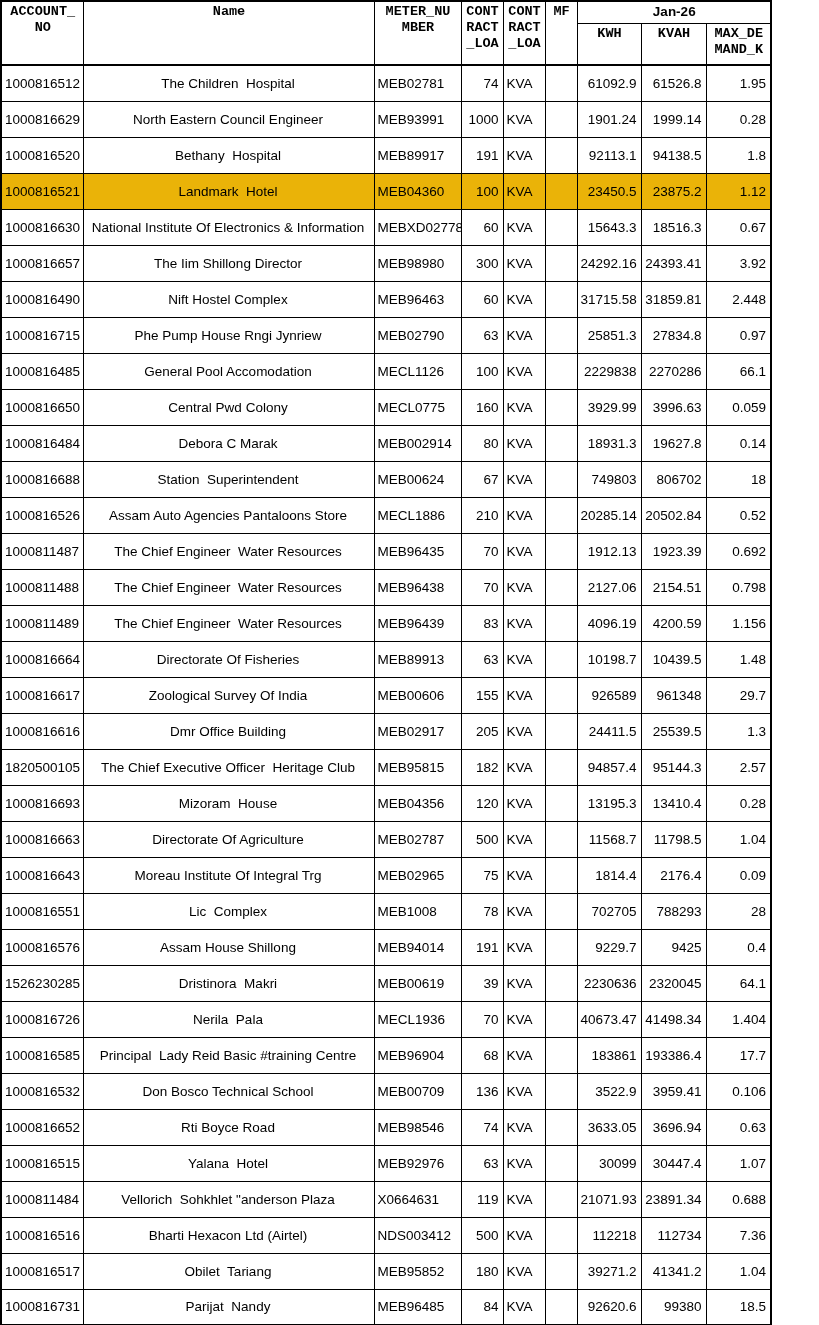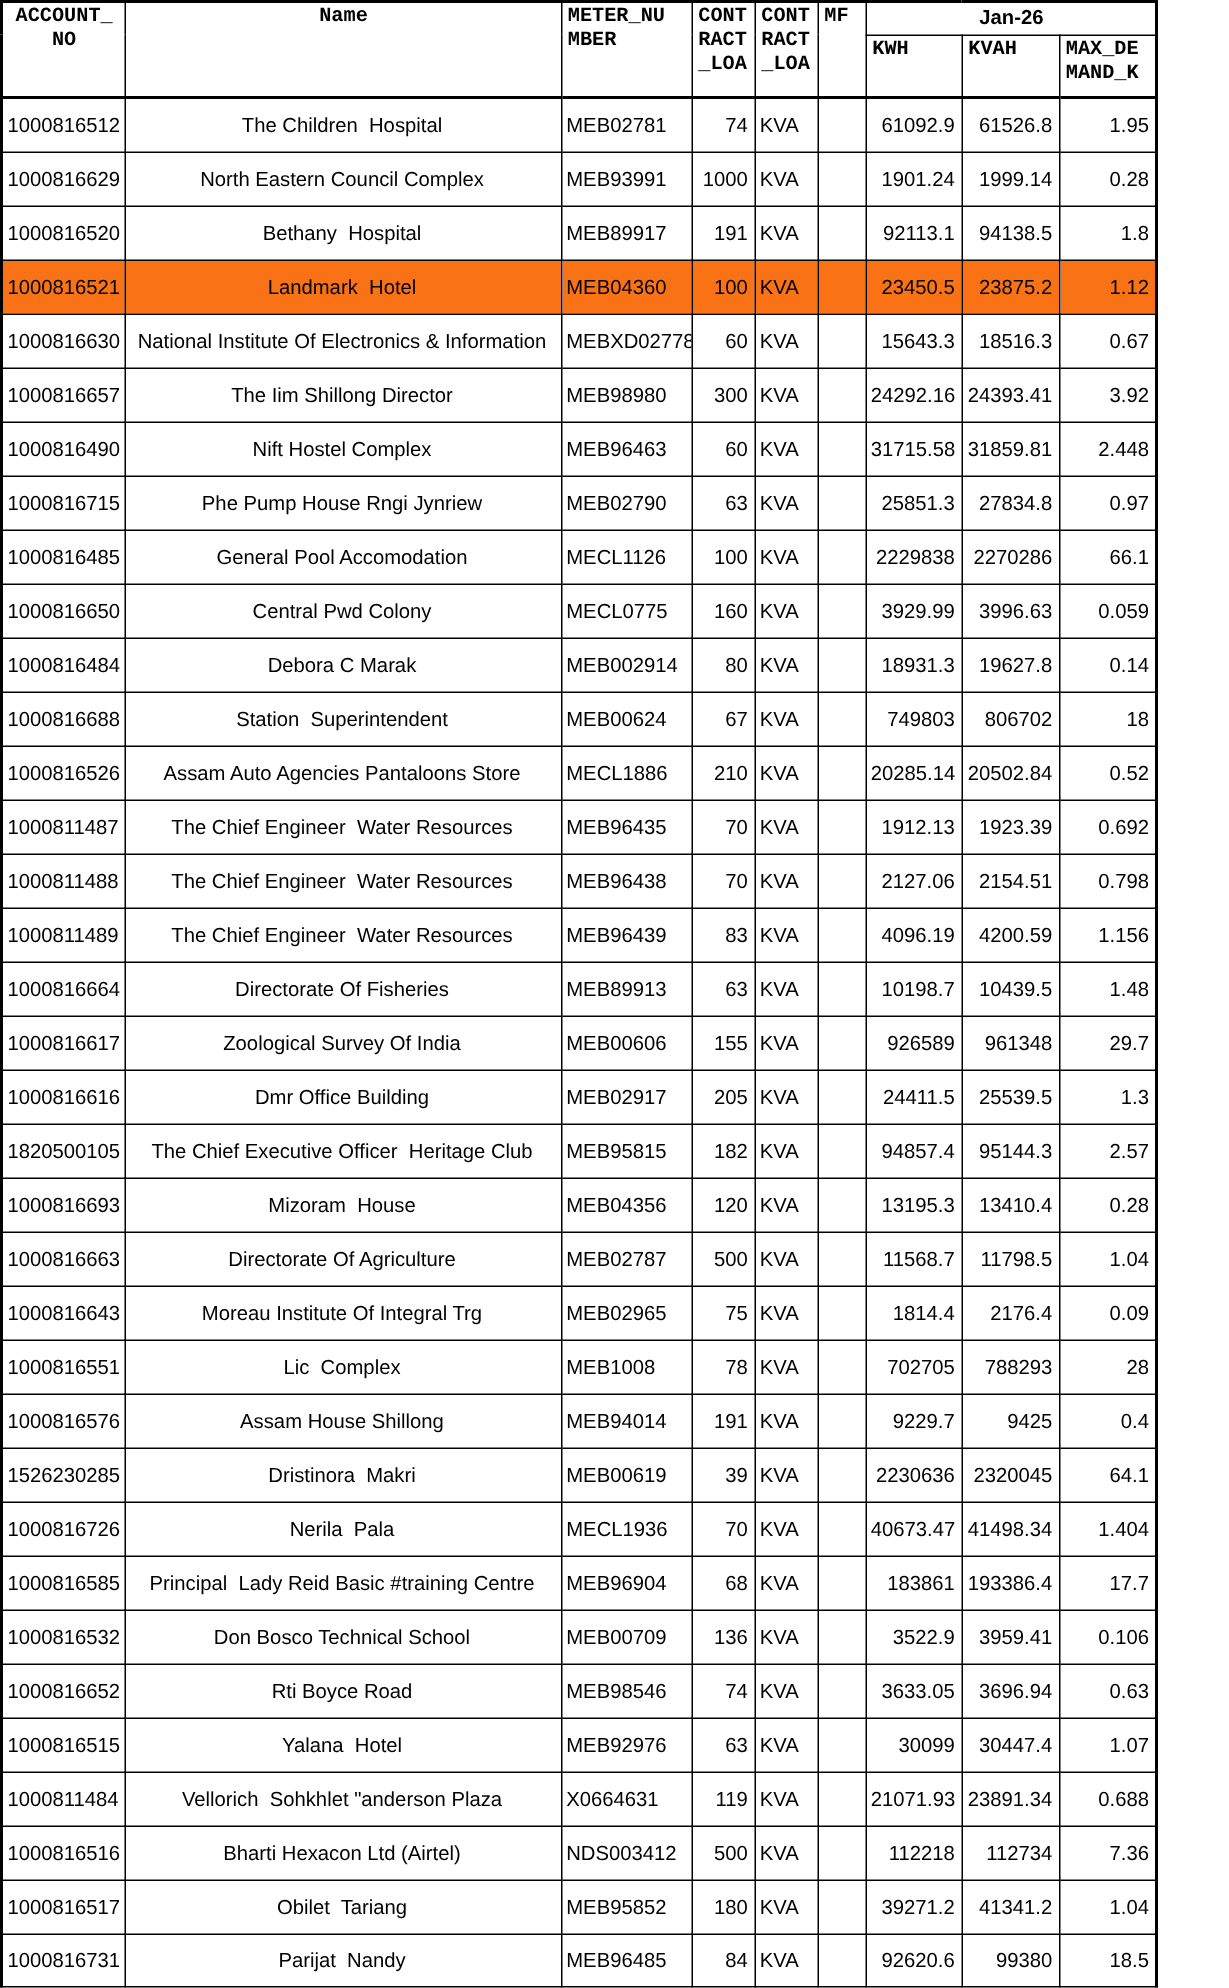--- a/index.html
+++ b/index.html
@@ -24,42 +24,42 @@
     border: 1px solid #000;
     overflow: hidden;
     font-size: 13.5px;
     color: #000;
     box-sizing: border-box;
   }
   
   .sheet thead th {
     font-weight: bold;
     vertical-align: top;
-    text-align: left;
+    text-align: center;
     padding: 2px 3px 0 4px;
     white-space: pre-line;
     line-height: 16px;
     background: #fff;
   }
   .sheet thead tr.group-row { height: 22px; }
   .sheet thead tr.sub-row   { height: 42px; }
   .sheet thead th.center { text-align: center; }
   .sheet thead th.bb2 { border-bottom: 2px solid #000; font-family: Liberation Mono, monospace; }
   
   .sheet tbody tr { height: 36px; }
   .sheet tbody td {
     vertical-align: middle;
     white-space: nowrap;
     padding: 0 4px 0 3px;
     background: #fff;
   }
   .sheet tbody td.num { text-align: right; }
   .sheet tbody td.txt { text-align: left; }
   .sheet tbody td.name { text-align: center; white-space: pre; }
-  .sheet tbody tr.hl td { background: #f97316; margin-left: 48px; }
+  .sheet tbody tr.hl td { background: #eab308; margin-left: 48px; }
 </style>
 </head>
 <body>
 
 <div>
   <table class="sheet">
     <colgroup>
       <col style="width:82px">
       <col style="width:291px">
       <col style="width:87px">
@@ -100,21 +100,21 @@
           <td class="txt">MEB02781</td>
           <td class="num">74</td>
           <td class="txt">KVA</td>
           <td class="txt"></td>
           <td class="num">61092.9</td>
           <td class="num">61526.8</td>
           <td class="num">1.95</td>
         </tr>
         <tr>
           <td class="num">1000816629</td>
-          <td class="name">North Eastern Council Complex</td>
+          <td class="name">North Eastern Council Engineer</td>
           <td class="txt">MEB93991</td>
           <td class="num">1000</td>
           <td class="txt">KVA</td>
           <td class="txt"></td>
           <td class="num">1901.24</td>
           <td class="num">1999.14</td>
           <td class="num">0.28</td>
         </tr>
         <tr>
           <td class="num">1000816520</td>

